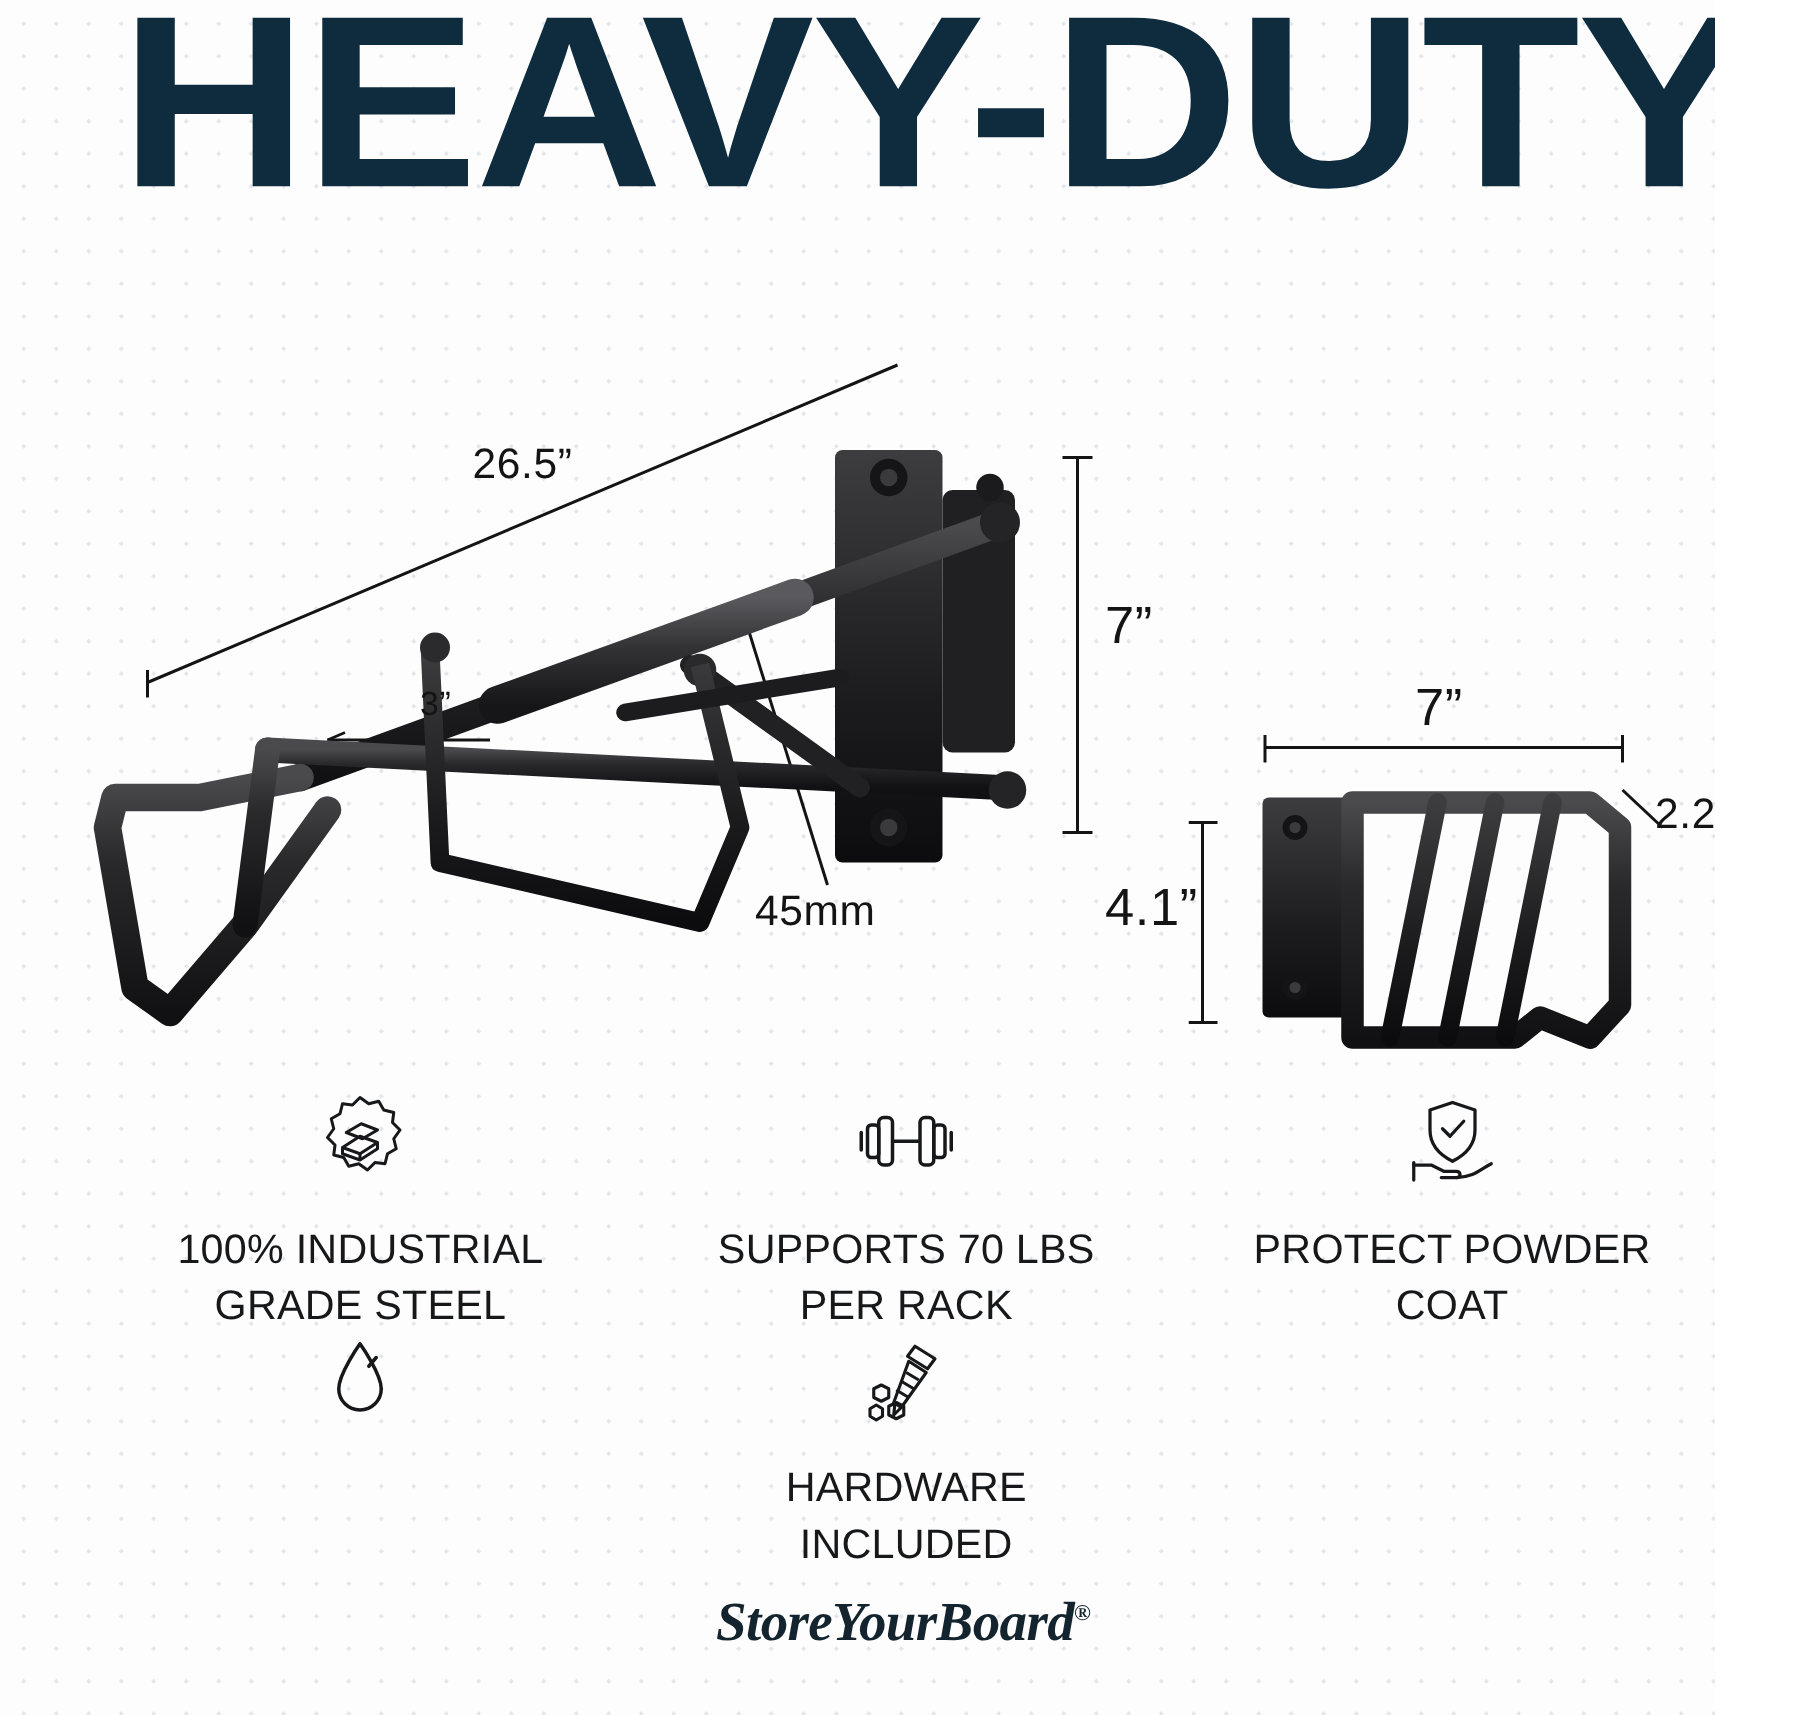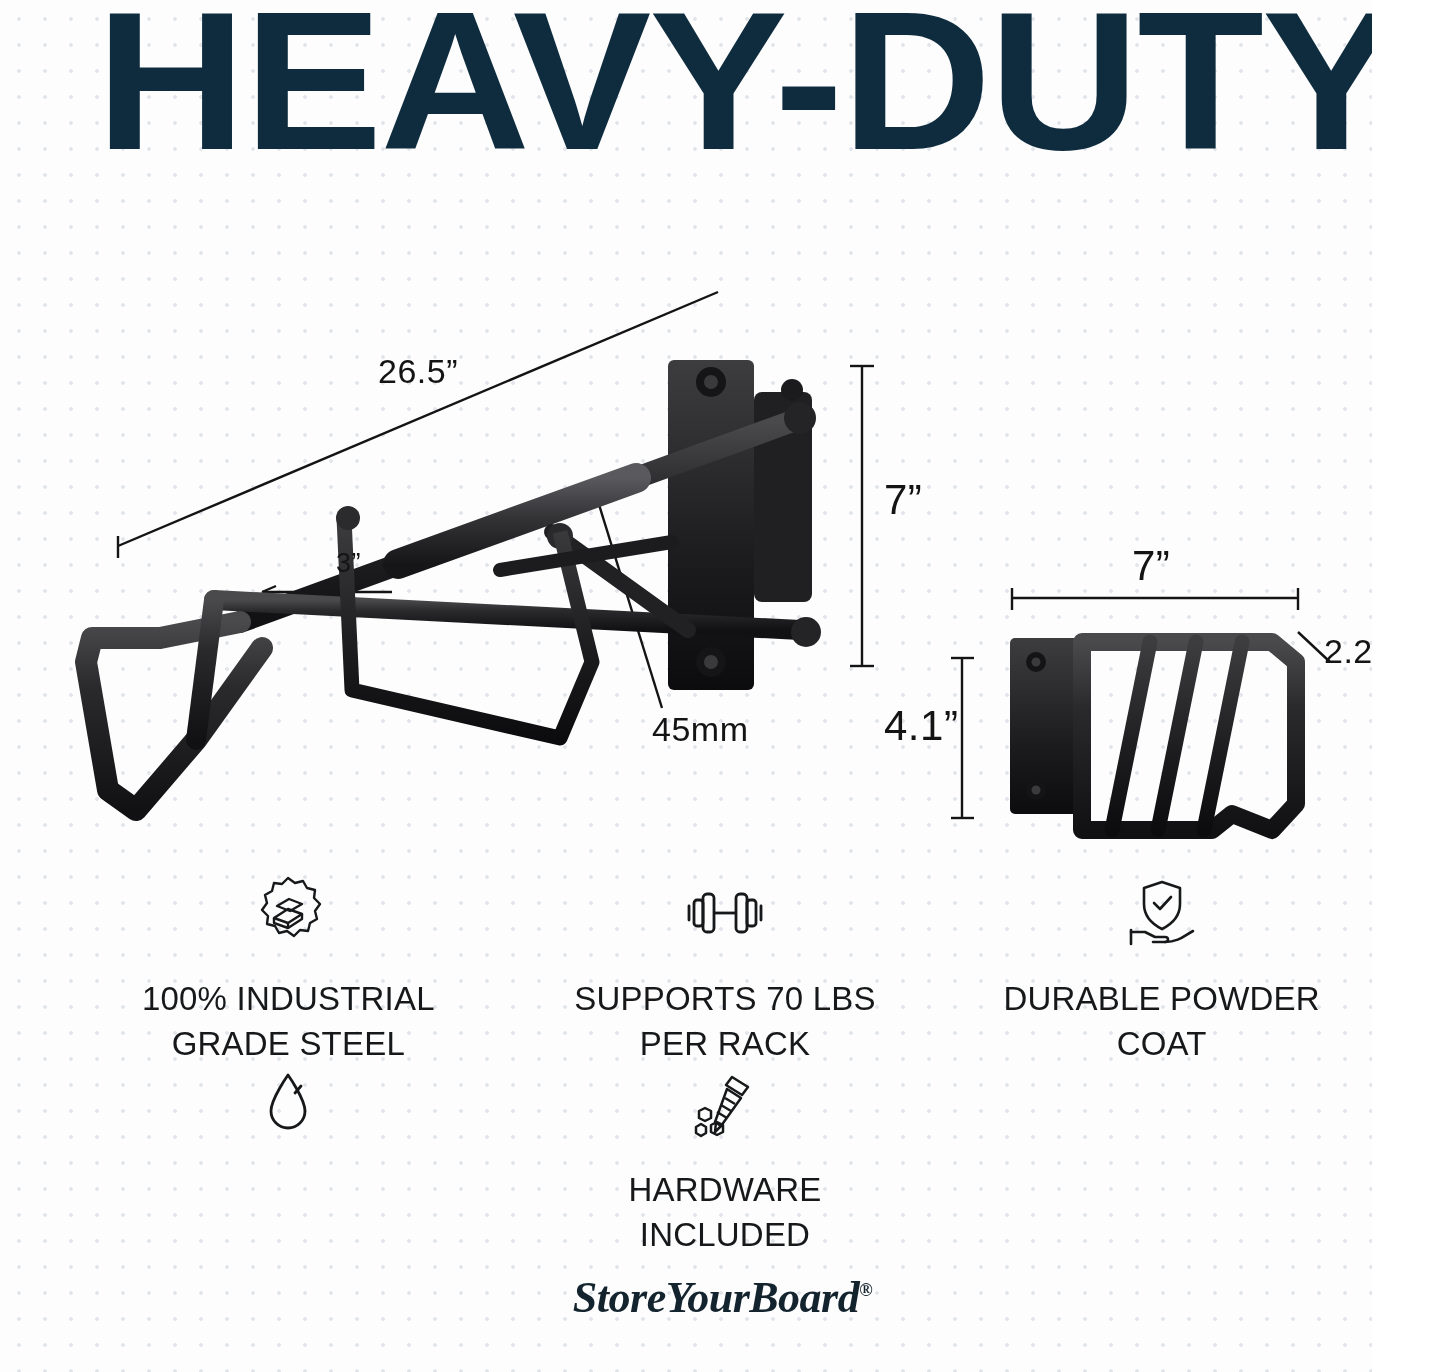--- a/index.html
+++ b/index.html
@@ -220,21 +220,21 @@
 
         <path d="M1112 560 L1150 372" stroke="url(#metal2)" stroke-width="15" stroke-linecap="round" fill="none"></path>
         <path d="M1158 560 L1196 372" stroke="url(#metal2)" stroke-width="15" stroke-linecap="round" fill="none"></path>
         <path d="M1204 560 L1242 372" stroke="url(#metal2)" stroke-width="15" stroke-linecap="round" fill="none"></path>
       </g>
     </svg>
 
     
     <div class="dim-label" style="left:378px; top:82px;">26.5”</div>
     <div class="dim-label small" style="left:336px; top:278px;">3”</div>
-    <div class="dim-label" style="left:652px; top:440px;">45mm</div>
+    <div class="dim-label" style="left:604px; top:440px;">45mm</div>
     <div class="dim-label" style="left:884px; top:206px; font-size:42px;">7”</div>
     <div class="dim-label" style="left:1132px; top:272px; font-size:42px;">7”</div>
     <div class="dim-label" style="left:884px; top:432px; font-size:42px;">4.1”</div>
     <div class="dim-label" style="left:1324px; top:362px;">2.25”</div>
   </div>
 
   <div id="features">
 
     <div class="feature">
       <div class="ficon">
@@ -268,21 +268,21 @@
     <div class="feature">
       <div class="ficon">
         <svg width="90" height="78" viewBox="0 0 90 78" fill="none" stroke="#16181a" stroke-width="2.6">
           <path d="M45 8 l18 6 v16 c0 12 -8 20 -18 25 -10 -5 -18 -13 -18 -25 V14z" stroke-linejoin="round"></path>
           <path d="M37 29 l6 6 11 -12" stroke-linecap="round" stroke-linejoin="round"></path>
           <path d="M14 58 h14 l10 5 h10 c4 0 4 5 0 5 h-12" stroke-linecap="round" stroke-linejoin="round"></path>
           <path d="M48 68 c14 0 20 -7 28 -11" stroke-linecap="round"></path>
           <path d="M14 56 v14" stroke-linecap="round"></path>
         </svg>
       </div>
-      <div class="flabel">DURABLE POWDER COAT</div>
+      <div class="flabel">PROTECT POWDER COAT</div>
     </div>
 
     <div class="feature">
       <div class="ficon">
         <svg width="78" height="78" viewBox="0 0 78 78" fill="none" stroke="#16181a" stroke-width="2.8">
           <path d="M39 10 C39 10 22 34 22 46 a17 17 0 0 0 34 0 C56 34 39 10 39 10z" stroke-linejoin="round"></path>
           <path d="M46 28 l6 -7" stroke-linecap="round"></path>
         </svg>
       </div>
     </div>

